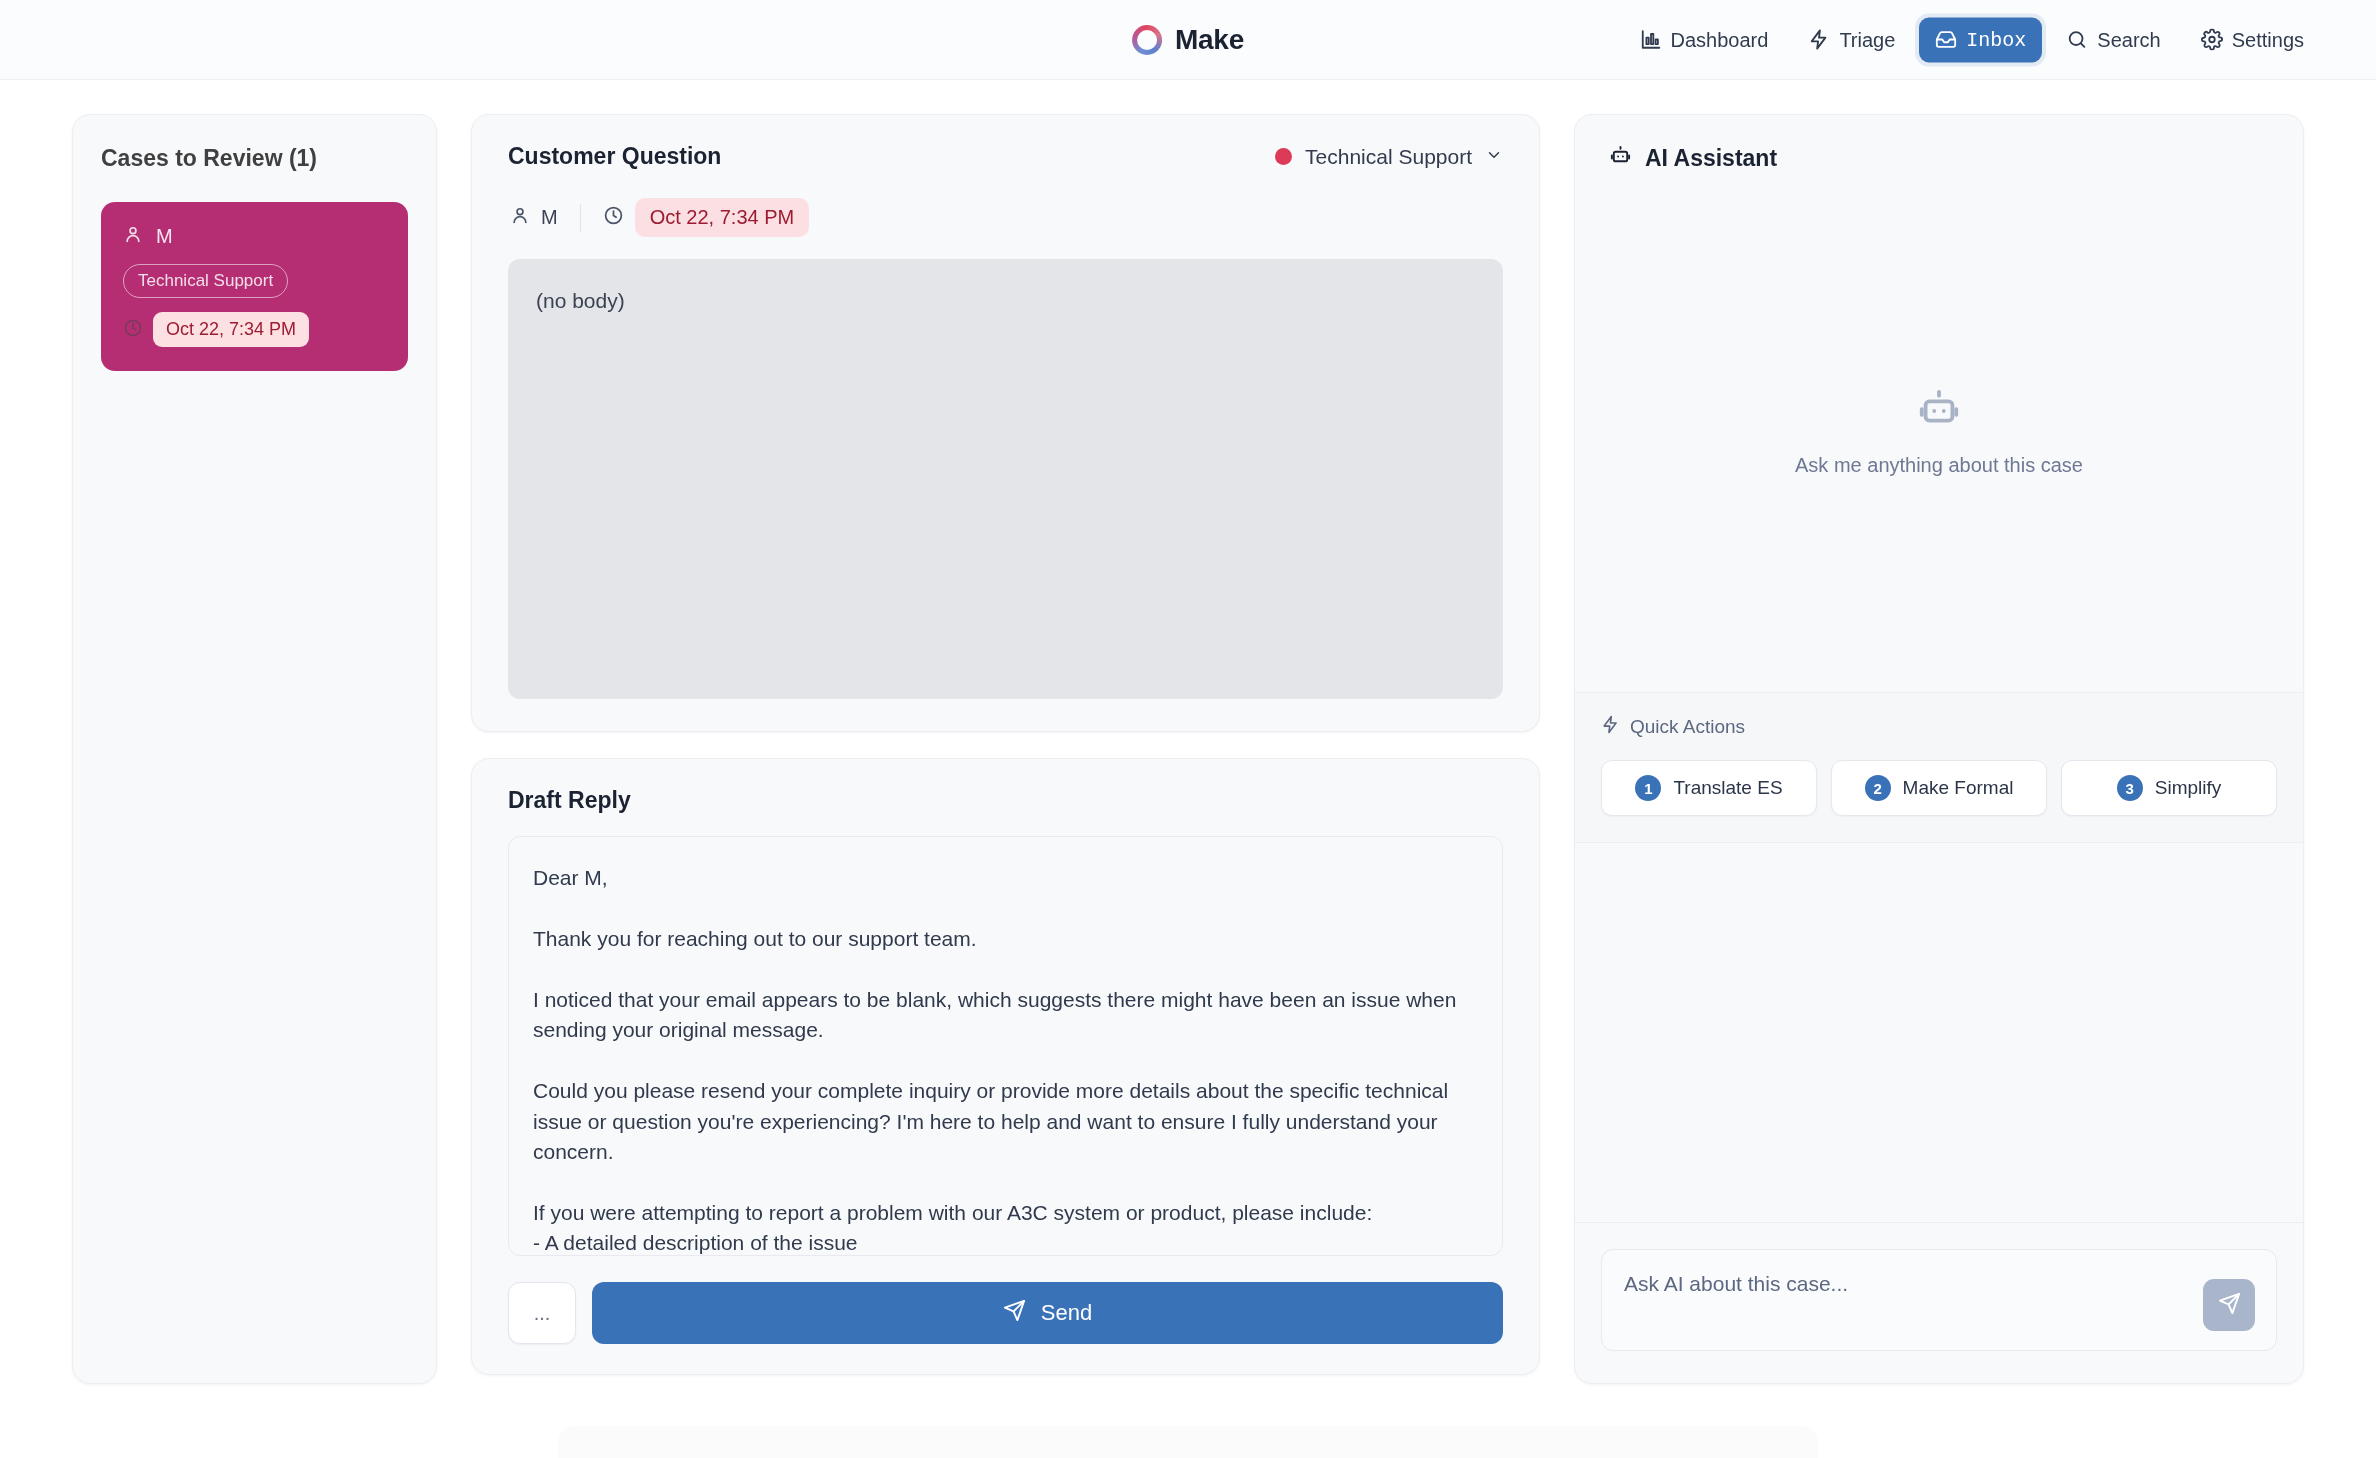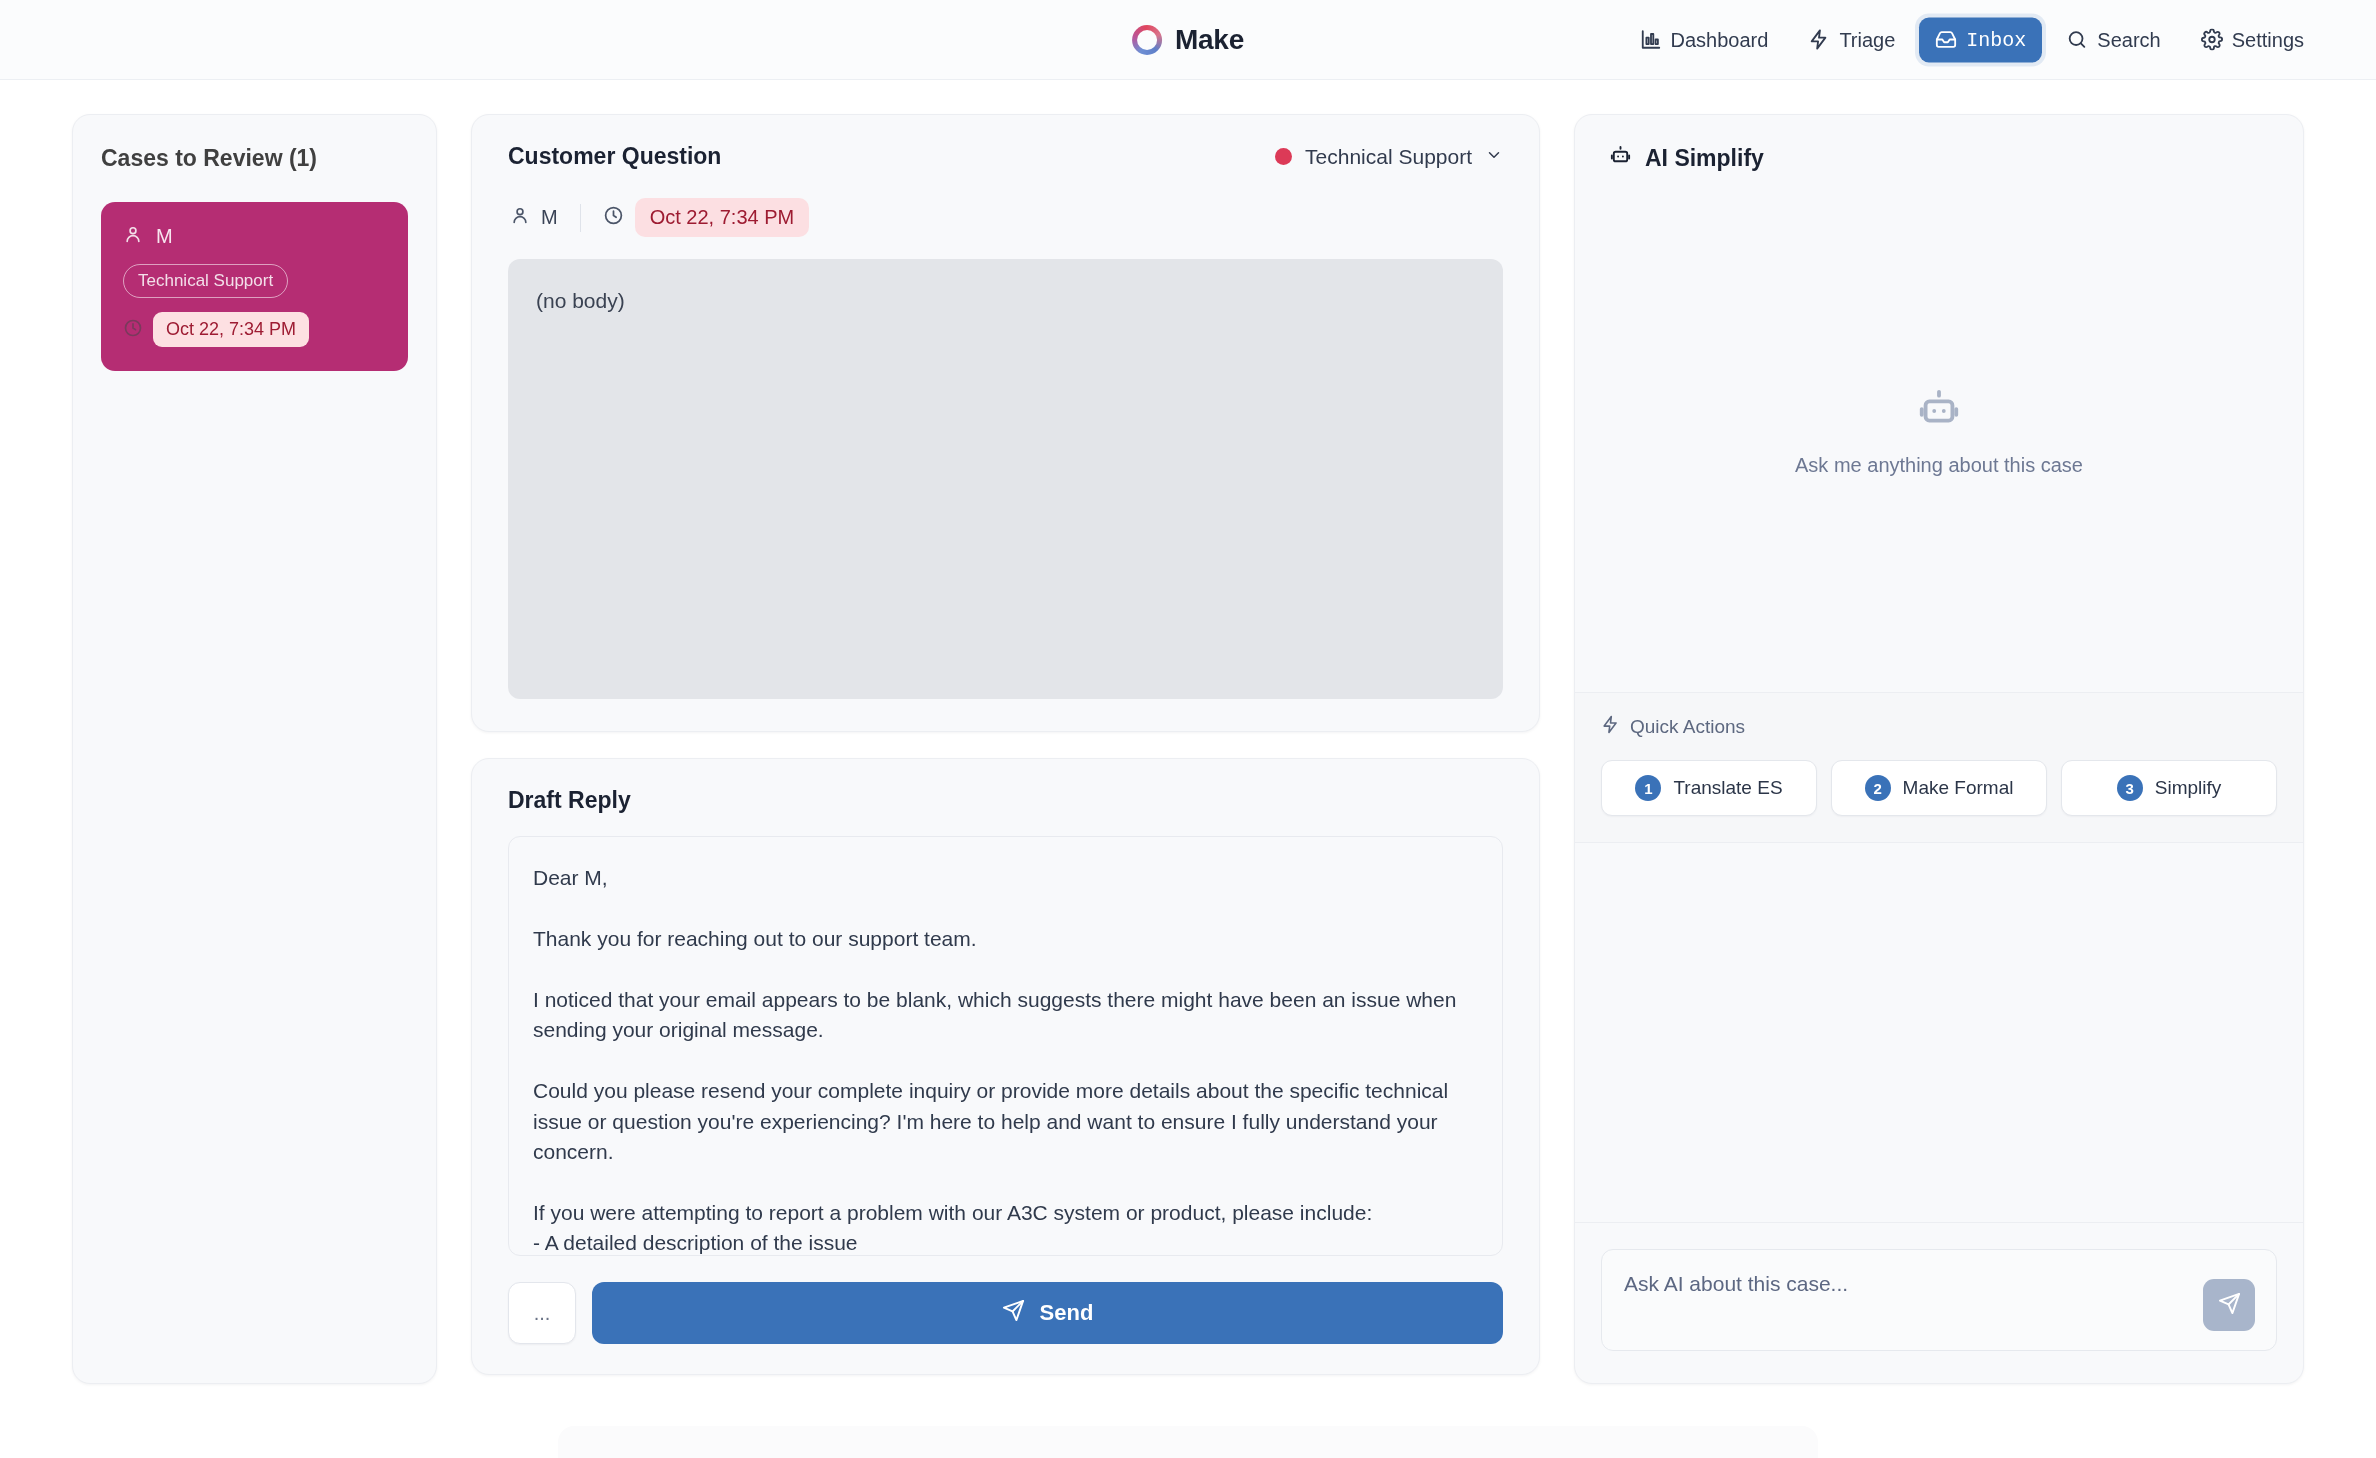--- a/index.html
+++ b/index.html
@@ -156,21 +156,21 @@
     font-size: 20px; color: #6a7histoire;
     color: #6a7386;
     cursor: pointer;
     box-shadow: 0 1px 2px rgba(16,24,40,.05);
   }
   .btn-send {
     flex: 1 1 auto; height: 62px;
     background: #3a72b8; color: #fff;
     border: none; border-radius: 12px;
     display: flex; align-items: center; justify-content: center; gap: 15px;
-    font-size: 22px; font-weight: 700; cursor: pointer;
+    font-size: 22px; font-weight: 400; cursor: pointer;
     font-family: inherit;
   }
 
   
   .ai {
     width: 730px; flex: 0 0 730px;
     height: 1270px;
     display: flex; flex-direction: column;
     overflow: hidden;
   }
@@ -413,21 +413,21 @@
     <div class="ai-head">
       <span>
         <svg width="23" height="23" viewBox="0 0 24 24" fill="none" stroke="#1b2232" stroke-width="2" stroke-linecap="round" stroke-linejoin="round">
             <path d="M12 4V2"></path>
             <rect x="5" y="7" width="14" height="10" rx="2"></rect>
             <path d="M3 11v3M21 11v3"></path>
             <circle cx="9.5" cy="12" r="1" fill="#1b2232" stroke="none"></circle>
             <circle cx="14.5" cy="12" r="1" fill="#1b2232" stroke="none"></circle>
           </svg>
       </span>
-      <span class="ai-title">AI Simplify</span>
+      <span class="ai-title">AI Assistant</span>
     </div>
 
     <div class="ai-empty">
       <span>
         <svg width="46" height="46" viewBox="0 0 24 24" fill="none" stroke="#a9b3c6" stroke-width="2" stroke-linecap="round" stroke-linejoin="round">
             <path d="M12 4V2"></path>
             <rect x="5" y="7" width="14" height="10" rx="2"></rect>
             <path d="M3 11v3M21 11v3"></path>
             <circle cx="9.5" cy="12" r="1" fill="#a9b3c6" stroke="none"></circle>
             <circle cx="14.5" cy="12" r="1" fill="#a9b3c6" stroke="none"></circle>

